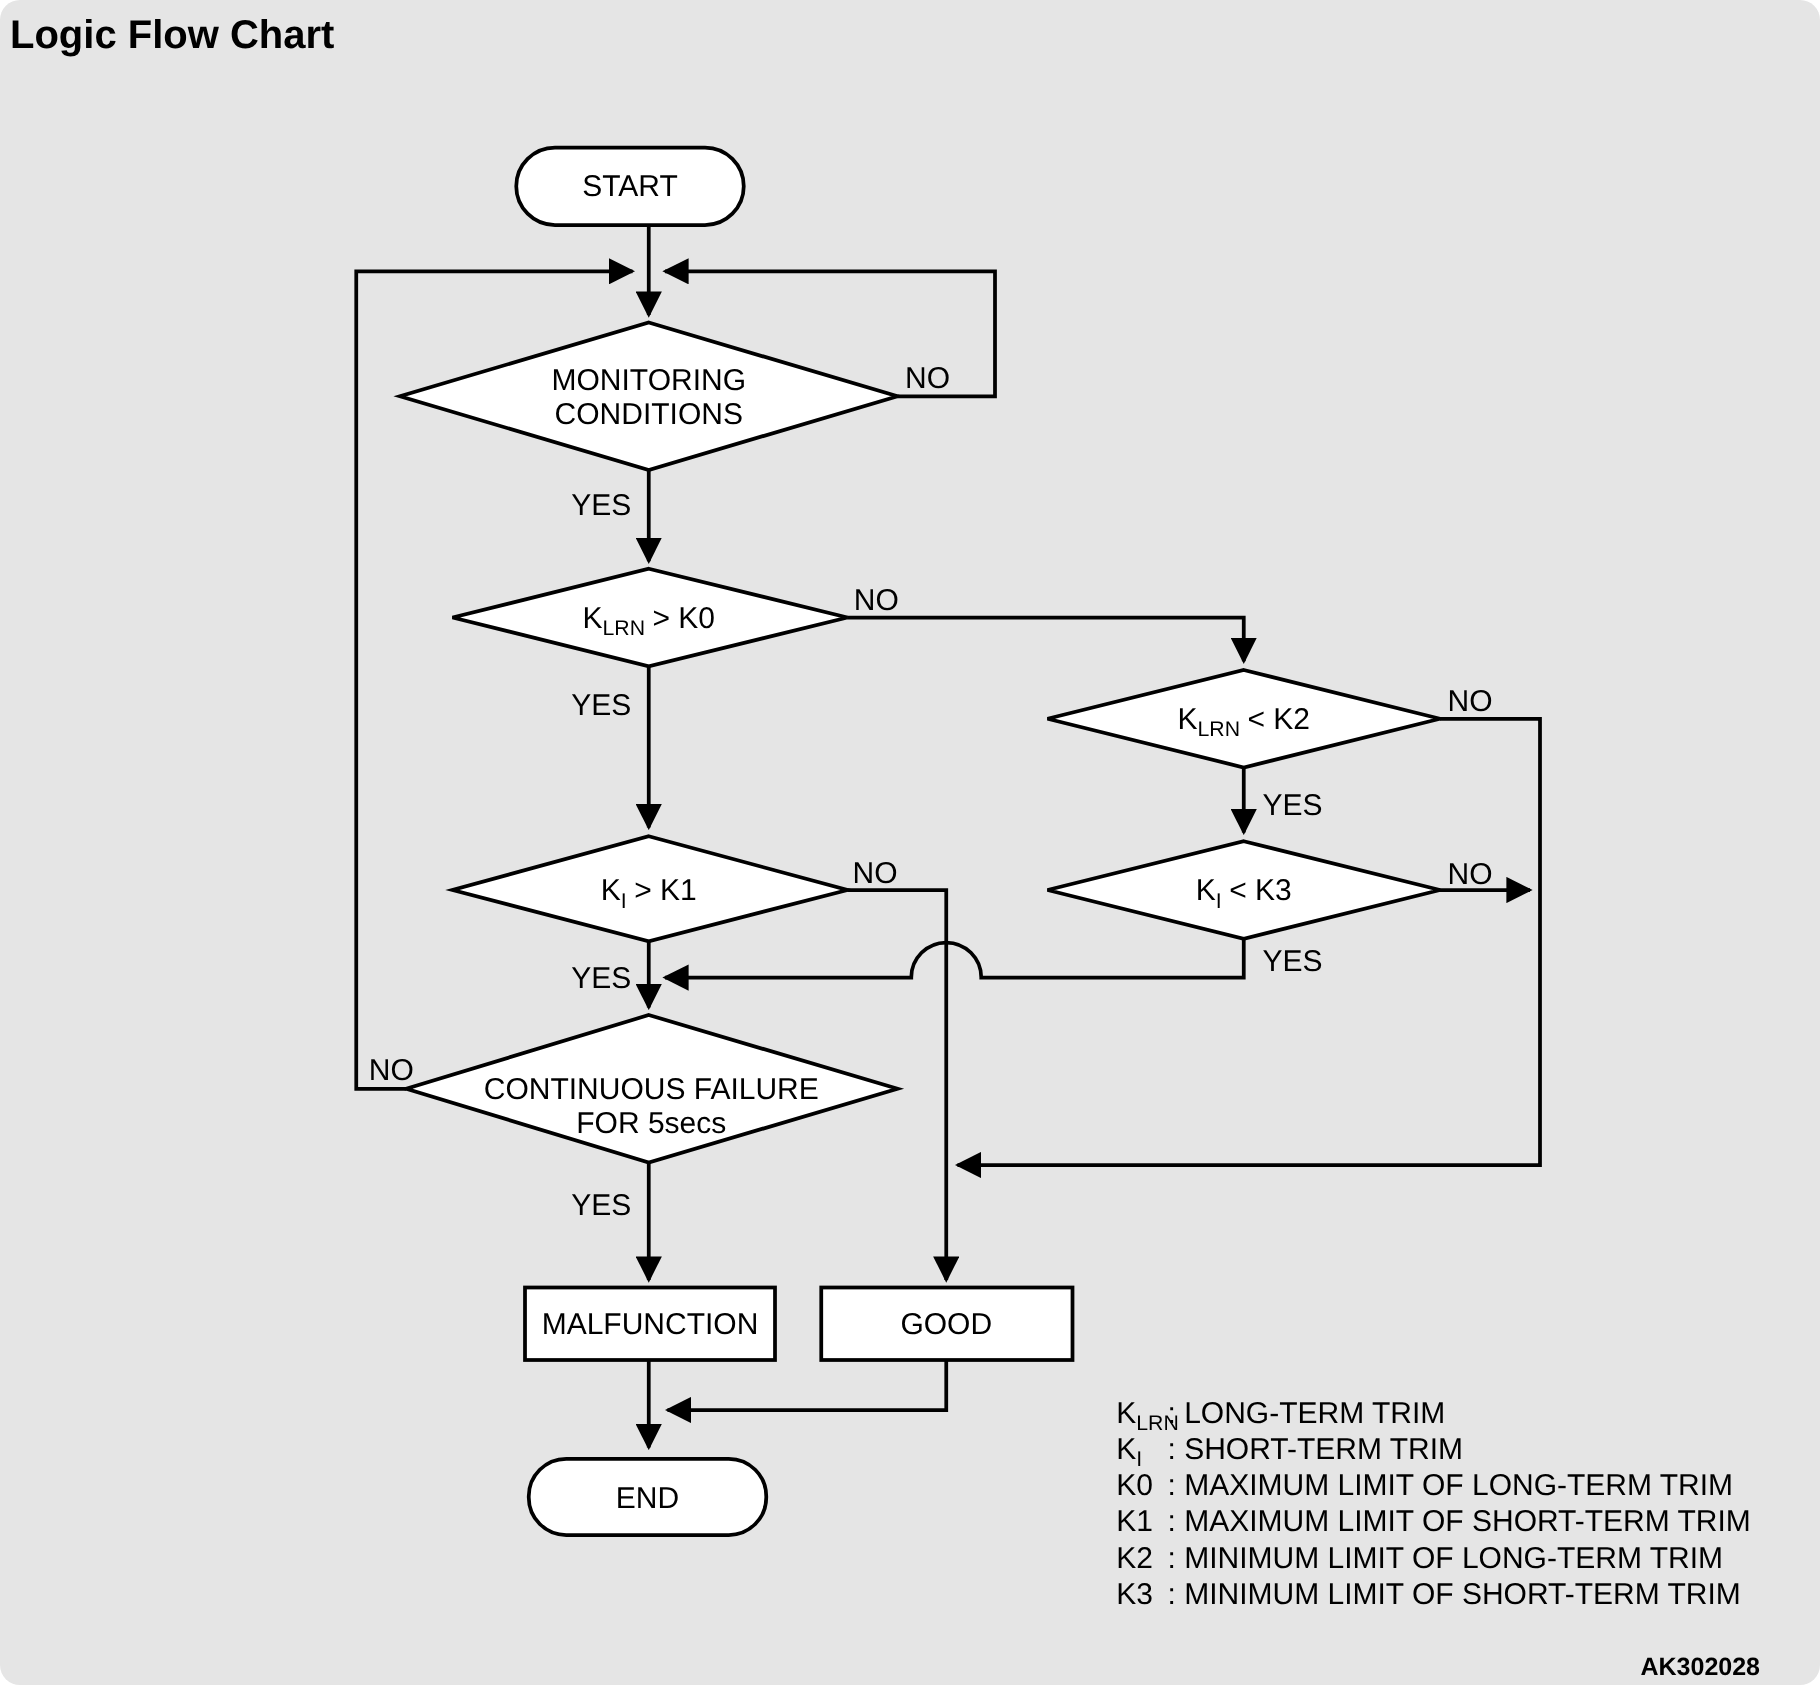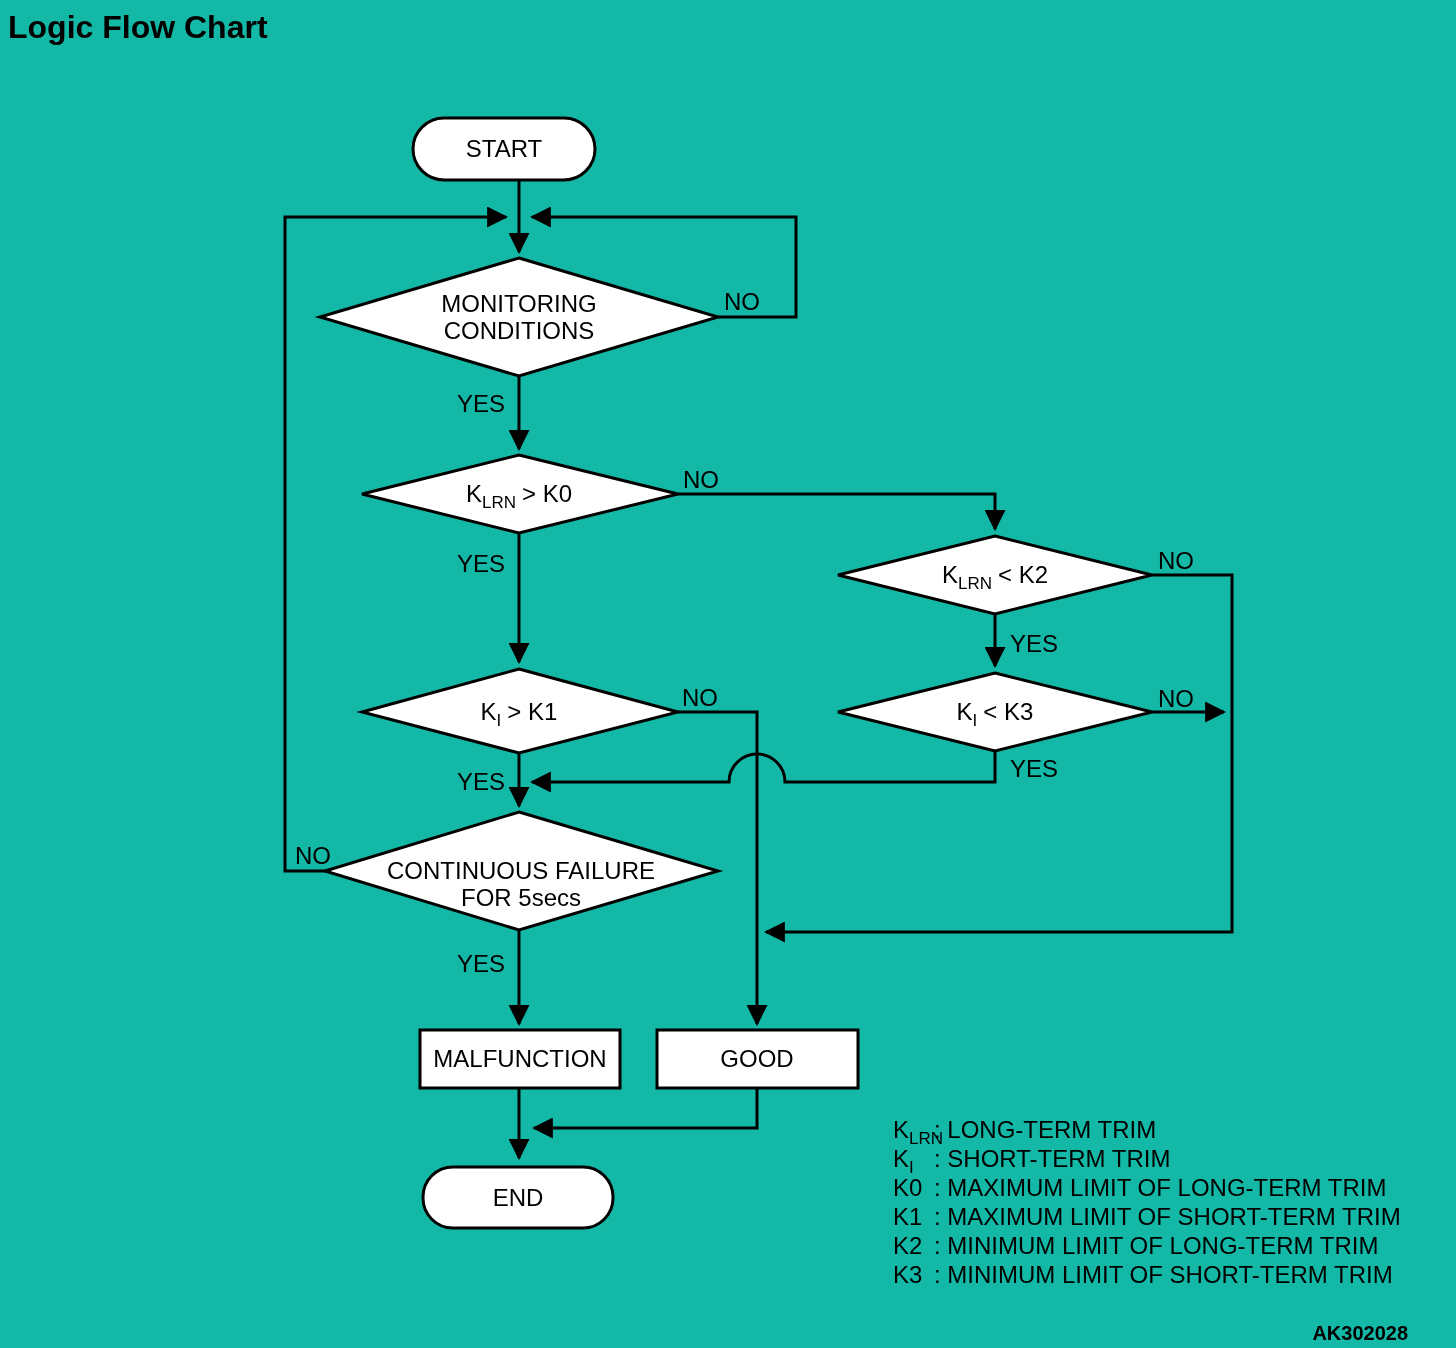--- a/index.html
+++ b/index.html
@@ -4,22 +4,23 @@
 <style>
   html, body {
     margin: 0;
     padding: 0;
     background: #ffffff;
   }
   .page {
     position: relative;
     width: 1456px;
     height: 1348px;
-    background: #14b8a6;
+    background: #e5e5e5;
     font-family: "Liberation Sans", sans-serif;
+    border-radius: 16px;
   }
   svg { display: block; }
   svg text {
     fill: #000000;
     font-family: "Liberation Sans", sans-serif;
   }
   .title-text {
     font-size: 32px;
     font-weight: bold;
   }

